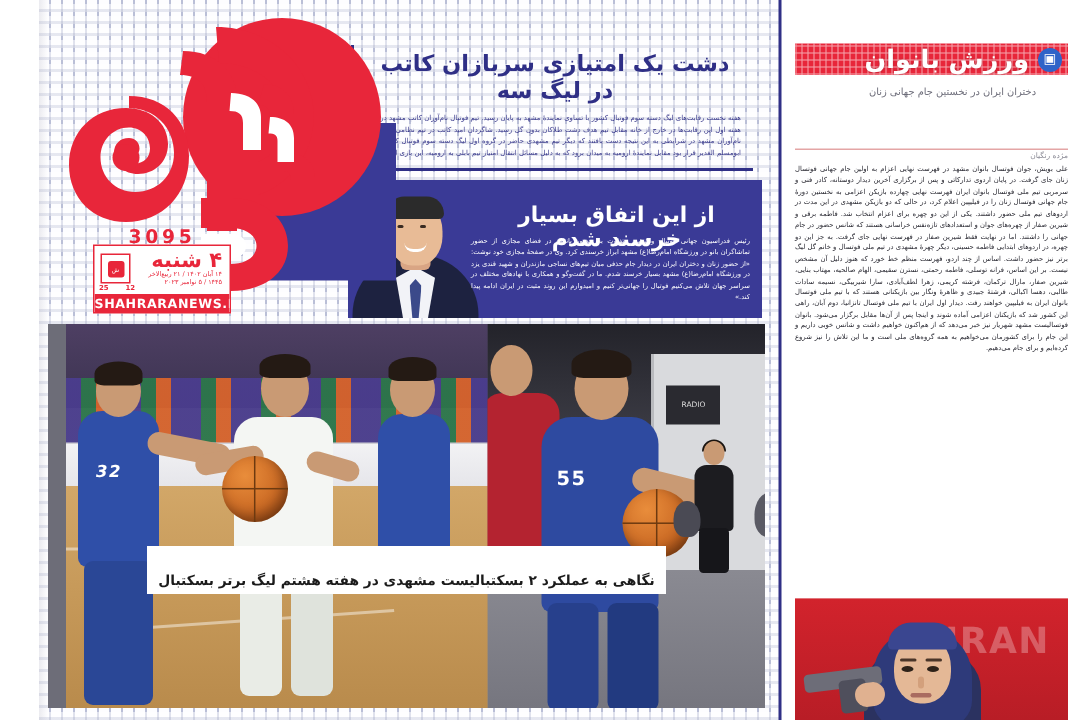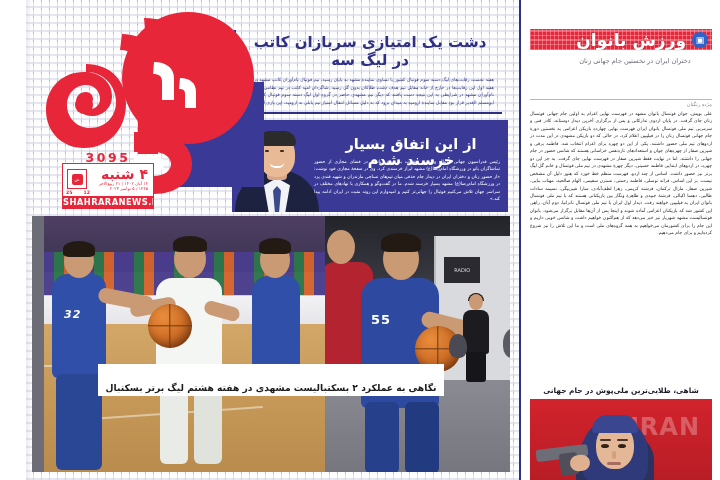--- a/index.html
+++ b/index.html
@@ -564,23 +564,20 @@
       <div class="sb-banner-hatch"></div>
       <span class="sb-banner-label">ورزش بانوان</span>
       <span class="sb-banner-icon">▣</span>
     </div>
 
     <div class="sb-kicker">دختران ایران در نخستین جام جهانی زنان</div>
     <div class="sb-rule"></div>
     <div class="sb-byline">مژده رنگیان</div>
     <div class="sb-body">علی بویش، جوان فوتسال بانوان مشهد در فهرست نهایی اعزام به اولین جام جهانی فوتسال زنان جای گرفت. در پایان اردوی تدارکاتی و پس از برگزاری آخرین دیدار دوستانه، کادر فنی و سرمربی تیم ملی فوتسال بانوان ایران فهرست نهایی چهارده بازیکن اعزامی به نخستین دورهٔ جام جهانی فوتسال زنان را در فیلیپین اعلام کرد، در حالی که دو بازیکن مشهدی در این مدت در اردوهای تیم ملی حضور داشتند. یکی از این دو چهره برای اعزام انتخاب شد. فاطمه برقی و شیرین صفار از چهره‌های جوان و استعدادهای تازه‌نفس خراسانی هستند که شانس حضور در جام جهانی را داشتند. اما در نهایت فقط شیرین صفار در فهرست نهایی جای گرفت. به جز این دو چهره، در اردوهای ابتدایی فاطمه حسینی، دیگر چهرهٔ مشهدی در تیم ملی فوتسال و خانم گل لیگ برتر نیز حضور داشت. اساس از چند اردو، فهرست منظم خط خورد که هنوز دلیل آن مشخص نیست. بر این اساس، فرانه توسلی، فاطمه رحمتی، نسترن سقیمی، الهام صالحیه، مهتاب بنایی، شیرین صفار، مارال ترکمان، فرشته کریمی، زهرا لطف‌آبادی، سارا شیربیگی، نسیمه سادات طالبی، دهسا اکبالی، فرشتهٔ جبیدی و ظاهرهٔ ونگار بین بازیکنانی هستند که با تیم ملی فوتسال بانوان ایران به فیلیپین خواهند رفت. دیدار اول ایران با تیم ملی فوتسال تانزانیا، دوم آبان، راهی این کشور شد که بازیکنان اعزامی آماده شوند و اینجا پس از آن‌ها مقابل برگزار می‌شود. بانوان فوتسالیست مشهد شهریار نیز خبر می‌دهد که از هم‌اکنون خواهیم داشت و شانس خوبی داریم و این جام را برای کشورمان می‌خواهیم به همه گروه‌های ملی است و ما این تلاش را نیز شروع کرده‌ایم و برای جام می‌دهیم.</div>
 
-    <div class="sb-cap-wrap">
-      <div class="sb-caption">شاهی، طلایی‌ترین ملی‌پوش در جام جهانی</div>
-    </div>
 
     <div class="sb-photo">
       <div class="sp-bg"></div>
       <div class="sp-watermark">IRAN</div>
       <div class="sp-body"></div>
       <div class="sp-scarf"></div>
       <div class="sp-face"></div>
       <div class="sp-cap"></div>
       <div class="sp-brow l"></div>
       <div class="sp-brow r"></div>

